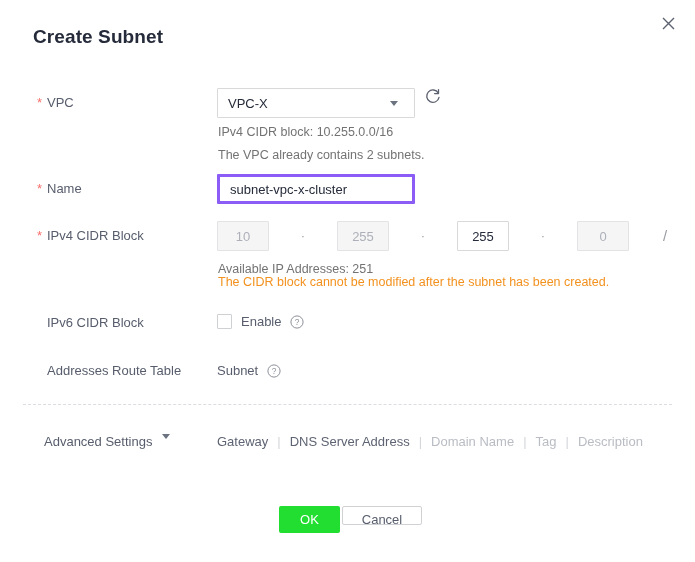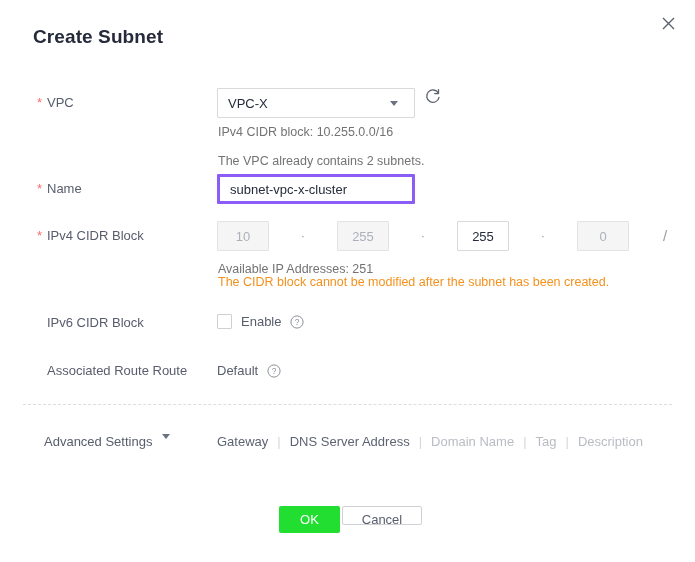--- a/index.html
+++ b/index.html
@@ -330,21 +330,21 @@
     <span class="sel-val">VPC-X</span>
     <span class="caret"></span>
   </div>
   <div class="refresh">
     <svg width="18" height="18" viewBox="0 0 18 18" aria-hidden="true">
       <path d="M14.3 5.1 A6.2 6.2 0 1 0 15 9.3" stroke="#5c6170" stroke-width="1.3" fill="none" stroke-linecap="round"></path>
       <path d="M14.5 1.6 L14.5 5.6 L10.6 5.6" stroke="#5c6170" stroke-width="1.3" fill="none" stroke-linecap="round" stroke-linejoin="round"></path>
     </svg>
   </div>
   <div class="hint" style="top:124px;">IPv4 CIDR block: 10.255.0.0/16</div>
-  <div class="hint" style="top:153px;">The VPC already contains 2 subnets.</div>
+  <div class="hint" style="top:147px;">The VPC already contains 2 subnets.</div>
 
   <div class="row-label" style="top:181px;">
     <span class="req">*</span><span>Name</span>
   </div>
   <input class="field textbox" style="top: 174px; width: 198px;" type="text" value="subnet-vpc-x-cluster">
 
   <div class="row-label" style="top:228px;">
     <span class="req">*</span><span>IPv4 CIDR Block</span>
   </div>
   <div class="cidr">
@@ -372,24 +372,24 @@
     <span class="cb-label">Enable</span>
     <span class="help">
       <svg width="14" height="14" viewBox="0 0 14 14" aria-hidden="true">
         <circle cx="7" cy="7" r="6.1" stroke="#8c9099" stroke-width="1" fill="none"></circle>
         <text x="7" y="10.3" text-anchor="middle" font-size="8.4" font-family="Liberation Sans, sans-serif" fill="#8c9099">?</text>
       </svg>
     </span>
   </div>
 
   <div class="row-label" style="top:363px;">
-    <span>Associated Route Route</span>
+    <span>Addresses Route Table</span>
   </div>
   <div class="routeline">
-    <span class="rv">Default</span>
+    <span class="rv">Subnet</span>
     <span class="help">
       <svg width="14" height="14" viewBox="0 0 14 14" aria-hidden="true">
         <circle cx="7" cy="7" r="6.1" stroke="#8c9099" stroke-width="1" fill="none"></circle>
         <text x="7" y="10.3" text-anchor="middle" font-size="8.4" font-family="Liberation Sans, sans-serif" fill="#8c9099">?</text>
       </svg>
     </span>
   </div>
 
   <div class="divider"></div>
 

